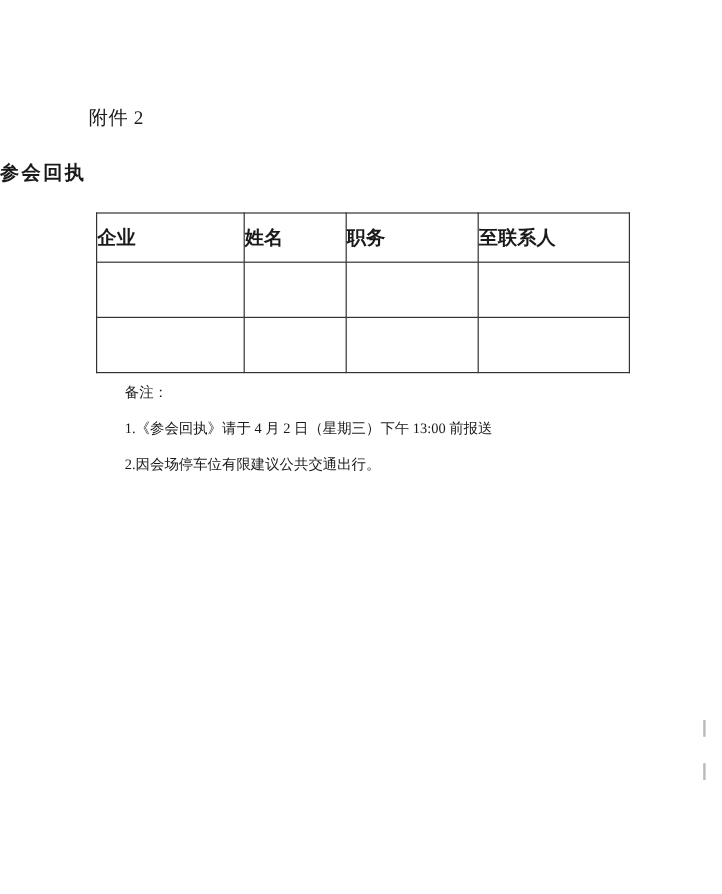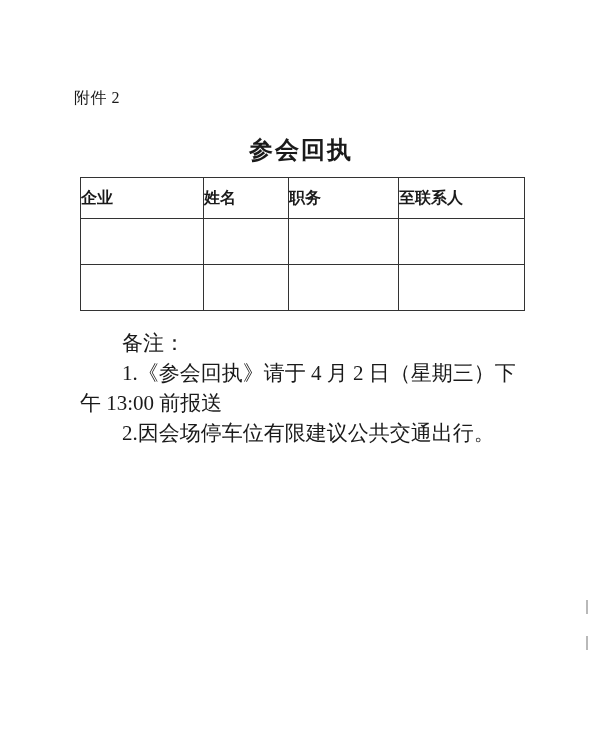--- a/index.html
+++ b/index.html
@@ -28,22 +28,21 @@
     top: 88px;
     font-size: 16px;
     letter-spacing: 0.5px;
     white-space: nowrap;
   }
   .doc-title {
     position: absolute;
     left: 0;
     top: 134px;
     width: 602px;
-    text-align: center;
-    font-size: 24px;
+    font-size: 16px;
     font-weight: bold;
     letter-spacing: 2px;
   }
   table.receipt-table {
     position: absolute;
     left: 80px;
     top: 177px;
     width: 444px;
     border-collapse: collapse;
     table-layout: fixed;
@@ -63,23 +62,23 @@
     font-weight: normal;
   }
   col.c1 { width: 123px; }
   col.c2 { width: 85px; }
   col.c3 { width: 110px; }
   col.c4 { width: 126px; }
 
   .notes {
     position: absolute;
     left: 80px;
-    top: 328px;
+    top: 312px;
     width: 450px;
-    font-size: 21px;
+    font-size: 12px;
     line-height: 30px;
   }
   .notes-heading {
     text-indent: 2em;
   }
   .note-item {
     text-indent: 2em;
   }
   .note-item-wrap {
     text-indent: 0;

